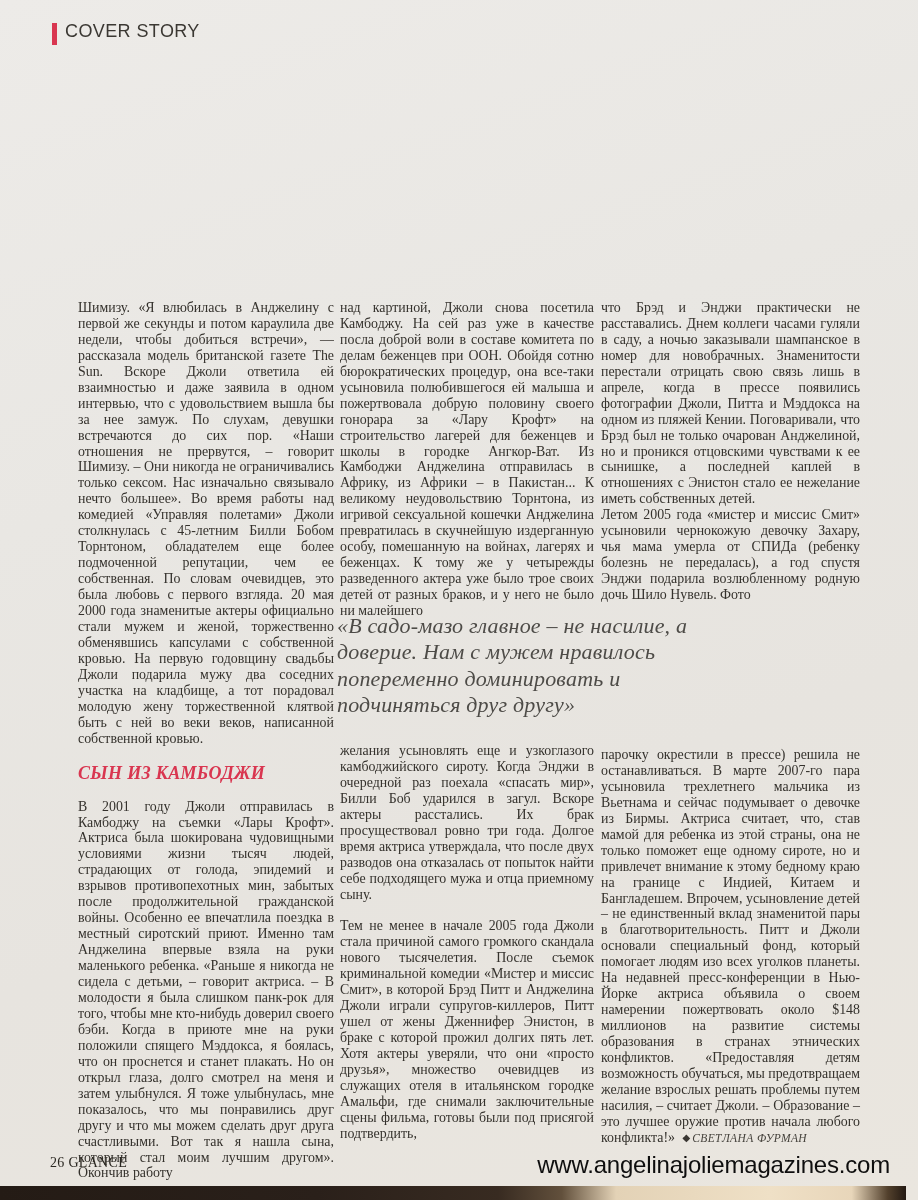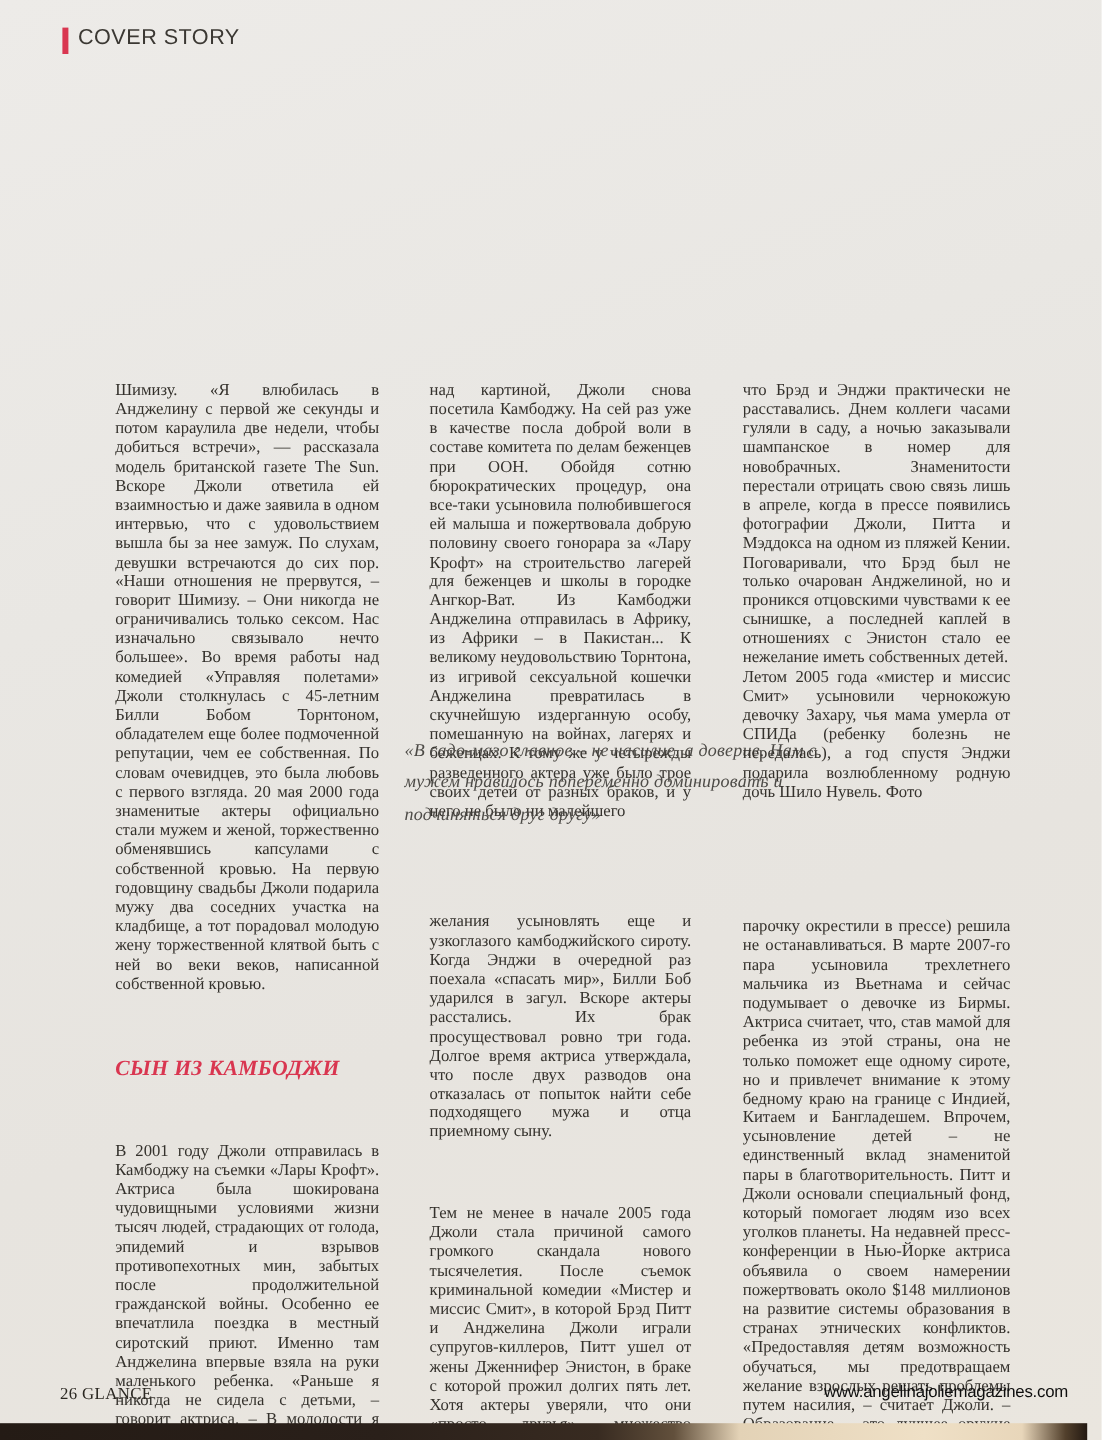--- a/index.html
+++ b/index.html
@@ -20,49 +20,49 @@
     position:absolute;left:65px;top:21px;
     font-family:"Liberation Sans","DejaVu Sans",sans-serif;
     font-size:18px;color:#3b3833;letter-spacing:0.4px;font-weight:400;
   }
   
   .textblock{
     position:absolute;
     font-size:13.9px;line-height:15.95px;color:var(--ink);
     text-align:justify;white-space:pre-line;
   }
-  .textblock p{margin:18px;}
+  .textblock p{margin:0;}
   .section-heading{
     color:var(--accent);
     font-style:italic;font-weight:bold;
     font-size:18px;line-height:20px;letter-spacing:0.3px;
     margin:12px 0 5px 0;
   }
   .col1{left:78px;top:284px;width:256px;}
   .col2-a{left:340px;top:284px;width:254px;}
   .col2-b{left:340px;top:727px;width:254px;}
   .col3-a{left:601px;top:284px;width:259px;}
   .col3-wrap{left:707px;top:606px;width:153px;}
   .col3-b{left:601px;top:731px;width:259px;}
   .pull-quote{
     position:absolute;left:337px;top:613px;width:356px;
-    font-style:italic;font-size:15px;line-height:26.3px;color:#4d4b47;
+    font-style:italic;font-size:22px;line-height:26.3px;color:#4d4b47;
     text-align:left;letter-spacing:0.2px;
   }
   .byline-diamond{font-style:normal;font-size:10px;vertical-align:1px;padding:0 2px 0 4px;color:#3a3733;}
   .byline{font-style:italic;font-size:11.5px;letter-spacing:0.4px;color:#45423c;}
   
   .footer-left{
     position:absolute;left:50px;top:1155px;
     font-size:14px;color:#2b2822;letter-spacing:0.3px;
   }
   .footer-url{
     position:absolute;right:28px;top:1151px;
     font-family:"Liberation Sans","DejaVu Sans",sans-serif;
-    font-size:14px;color:#0e0e0e;letter-spacing:-0.2px;
+    font-size:24px;color:#0e0e0e;letter-spacing:-0.2px;
   }
   
   .edge-right{
     position:absolute;right:0;top:0;width:12px;height:1200px;
     background:linear-gradient(180deg,
       #151011 0%,#1d1512 8%,#2a1d16 18%,#41two 0,#3e2a20 24%,#201713 30%,
       #342319 38%,#6e4a38 44%,#8a5f49 48%,#3a281e 54%,#24180f 60%,
       #58402e 66%,#2c1f15 72%,#d8cdb4 77%,#b9b285 80%,#6d6b3a 84%,
       #23180f 90%,#170f0a 100%);
   }

